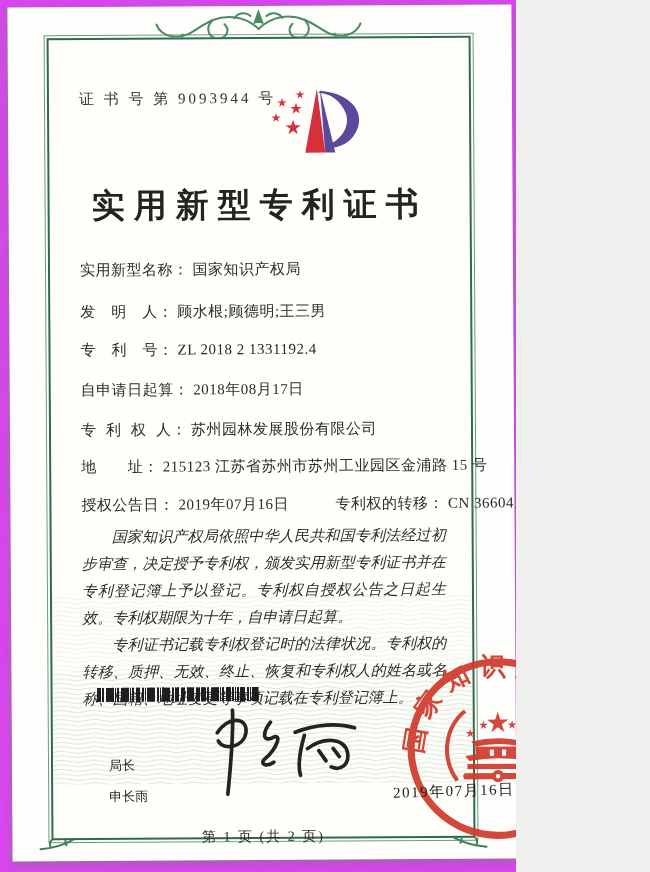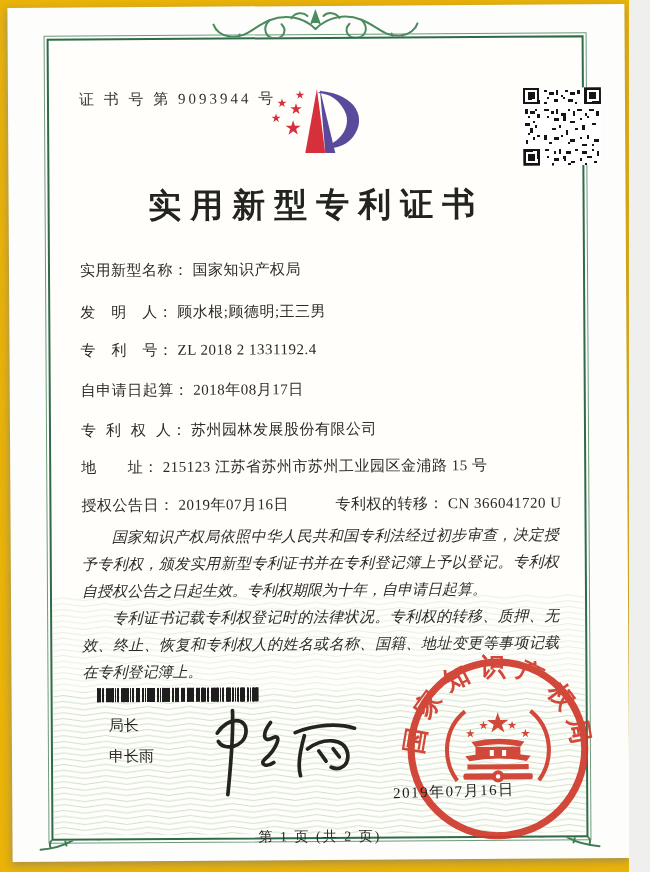--- a/index.html
+++ b/index.html
@@ -1,16 +1,16 @@
 <!DOCTYPE html>
 <html><head>
 <meta charset="utf-8">
 <style>
   html,body{margin:0;padding:0;background:#efefed;}
-  .photo{position:relative;width:629px;height:872px;background:#eab308;overflow:hidden;
+  .photo{position:relative;width:516px;height:872px;background:#d946ef;overflow:hidden;
          font-family:"Liberation Serif","DejaVu Serif",serif;}
   .paper{position:absolute;left:10px;top:6px;right:2px;bottom:12px;background:#fdfdfb;
          transform:rotate(-0.35deg);transform-origin:50% 50%;
          box-shadow:0 3px 9px rgba(110,110,110,.45),-2px 2px 6px rgba(150,150,150,.3);}
   .frame{position:absolute;left:36px;top:28px;right:38px;bottom:18px;
          border:1px solid #6e9a7c;padding:2px;}
   .frame-inner{position:relative;width:100%;height:100%;border:2.5px solid #2e6b49;
          box-sizing:border-box;background:#fffefb;}
   .content{position:absolute;inset:0;}
   .waves{position:absolute;left:0;right:0;top:556px;bottom:0;}
@@ -26,21 +26,21 @@
   .f7 .g2{position:absolute;left:284px;white-space:nowrap;}
   .lab{margin-right:4px;font-family:Liberation Mono, monospace;}
   .paras{position:absolute;left:30px;right:26px;top:484px;font-size:15px;line-height:27px;
          text-align:justify;color:#2b2b28;font-style:italic;}
   .paras p{margin:0;text-indent:2em;}
   .barcode{position:absolute;left:44px;top:648px;width:162px;height:14px;
     background-image:
       repeating-linear-gradient(90deg,#1e1e1e 0 2px,rgba(255,255,255,0) 2px 5px),
       repeating-linear-gradient(90deg,#1e1e1e 0 1px,rgba(255,255,255,0) 1px 3px),
       repeating-linear-gradient(90deg,#1e1e1e 0 4px,rgba(255,255,255,0) 4px 13px);}
-  .director{position:absolute;left:56px;top:670px;font-size:15px;color:#26261f;line-height:31px;}
+  .director{position:absolute;left:56px;top:710px;font-size:13px;color:#26261f;line-height:31px;}
   .sig{position:absolute;left:148px;top:666px;width:164px;height:96px;}
   .seal{position:absolute;left:348px;top:614px;width:194px;height:194px;opacity:.92;}
   .seal-date{position:absolute;left:340px;top:744px;font-size:15px;color:#1d1d1b;
          letter-spacing:1.5px;transform:rotate(-1.5deg);white-space:nowrap;}
   .footer{position:absolute;left:0;right:0;top:789px;text-align:center;font-size:14px;
          color:#2b2b28;letter-spacing:2px;}
   .orn-top{position:absolute;top:-26px;left:50%;transform:translateX(-50%);width:214px;height:52px;}
   .orn-bl{position:absolute;left:-13px;bottom:-10px;width:80px;height:95px;}
   .orn-br{position:absolute;right:-13px;bottom:-10px;width:80px;height:95px;transform:scaleX(-1);}
 </style>

